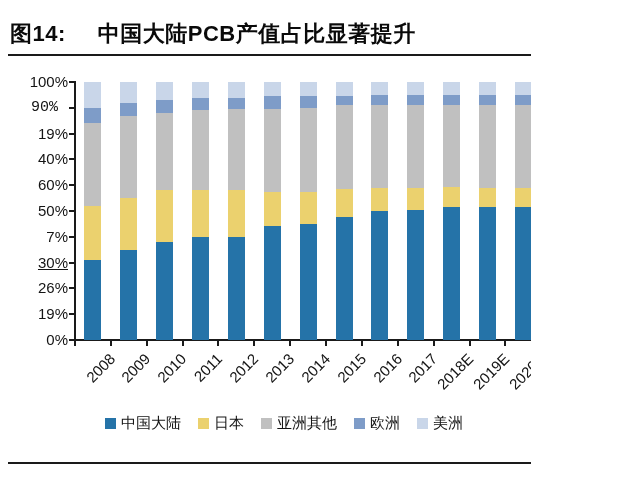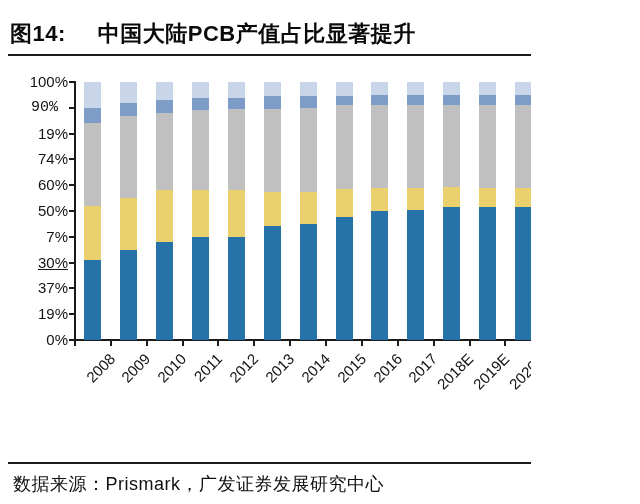--- a/index.html
+++ b/index.html
@@ -66,31 +66,31 @@
   <div class="title-rule"></div>
 
   <div class="chart" id="chart">
     <div class="y-axis-line"></div>
     <div class="x-axis-line"></div>
     <div id="yticks">
         <div class="ytick-label" style="left: 22px; top: 272px;">0%</div>
         <div class="ytick-mark" style="left: 69px; top: 280px;"></div>
         <div class="ytick-label" style="left: 22px; top: 246.2px;">19%</div>
         <div class="ytick-mark" style="left: 69px; top: 254.2px;"></div>
-        <div class="ytick-label" style="left: 22px; top: 220.4px;">37%</div>
+        <div class="ytick-label" style="left: 22px; top: 220.4px;">26%</div>
         <div class="ytick-mark" style="left: 69px; top: 228.4px;"></div>
         <div class="ytick-label" style="left: 22px; top: 194.6px; text-decoration: underline;">30%</div>
         <div class="ytick-mark" style="left: 69px; top: 202.6px;"></div>
         <div class="ytick-label" style="left: 22px; top: 168.8px;">7%</div>
         <div class="ytick-mark" style="left: 69px; top: 176.8px;"></div>
         <div class="ytick-label" style="left: 22px; top: 143px;">50%</div>
         <div class="ytick-mark" style="left: 69px; top: 151px;"></div>
         <div class="ytick-label" style="left: 22px; top: 117.2px;">60%</div>
         <div class="ytick-mark" style="left: 69px; top: 125.2px;"></div>
-        <div class="ytick-label" style="left: 22px; top: 91.4px;">74%</div>
+        <div class="ytick-label" style="left: 22px; top: 91.4px;">40%</div>
         <div class="ytick-mark" style="left: 69px; top: 99.4px;"></div>
         <div class="ytick-label" style="left: 22px; top: 65.6px;">19%</div>
         <div class="ytick-mark" style="left: 69px; top: 73.6px;"></div>
         <div class="ytick-label" style="left: 12px; top: 39.8px; font-family: Liberation Mono, monospace;">90%</div>
         <div class="ytick-mark" style="left: 69px; top: 47.8px;"></div>
         <div class="ytick-label" style="left: 22px; top: 14px;">100%</div>
         <div class="ytick-mark" style="left: 69px; top: 22px;"></div>
       </div>
     <div id="plot">
         <div class="bar" style="left: 84.4333px; bottom: 0px; position: absolute; height: 258px; top: 23px; justify-content: flex-start;">
@@ -227,19 +227,40 @@
         <div class="xlabel" style="right: 318.867px; top: 291px;">2014</div>
         <div class="xlabel" style="right: 283px; top: 291px;">2015</div>
         <div class="xlabel" style="right: 247.133px; top: 291px;">2016</div>
         <div class="xlabel" style="right: 211.267px; top: 291px;">2017</div>
         <div class="xlabel" style="right: 175.4px; top: 291px;">2018E</div>
         <div class="xlabel" style="right: 139.533px; top: 291px;">2019E</div>
         <div class="xlabel" style="right: 103.667px; top: 291px;">2020E</div>
         <div class="xlabel" style="right: 67.8px; top: 291px;">2021E</div>
         <div class="xlabel" style="right: 31.9333px; top: 291px;">2022E</div>
       </div>
+    <div class="legend" id="legend">
+        <div class="legend-item">
+          <span class="legend-swatch" style="background: rgb(37, 115, 168);"></span>
+          <span class="legend-label">中国大陆</span>
+        </div>
+        <div class="legend-item">
+          <span class="legend-swatch" style="background: rgb(235, 209, 110);"></span>
+          <span class="legend-label">日本</span>
+        </div>
+        <div class="legend-item">
+          <span class="legend-swatch" style="background: rgb(192, 192, 192);"></span>
+          <span class="legend-label">亚洲其他</span>
+        </div>
+        <div class="legend-item">
+          <span class="legend-swatch" style="background: rgb(126, 156, 200);"></span>
+          <span class="legend-label">欧洲</span>
+        </div>
+        <div class="legend-item">
+          <span class="legend-swatch" style="background: rgb(201, 214, 233);"></span>
+          <span class="legend-label">美洲</span>
+        </div>
+      </div>
   </div>
 
   <div class="footer-rule"></div>
 
-  <div class="source-text">数据来源：Prismark，广发证券发展研究中心</div>
 
 </div>
 
 </body></html>

